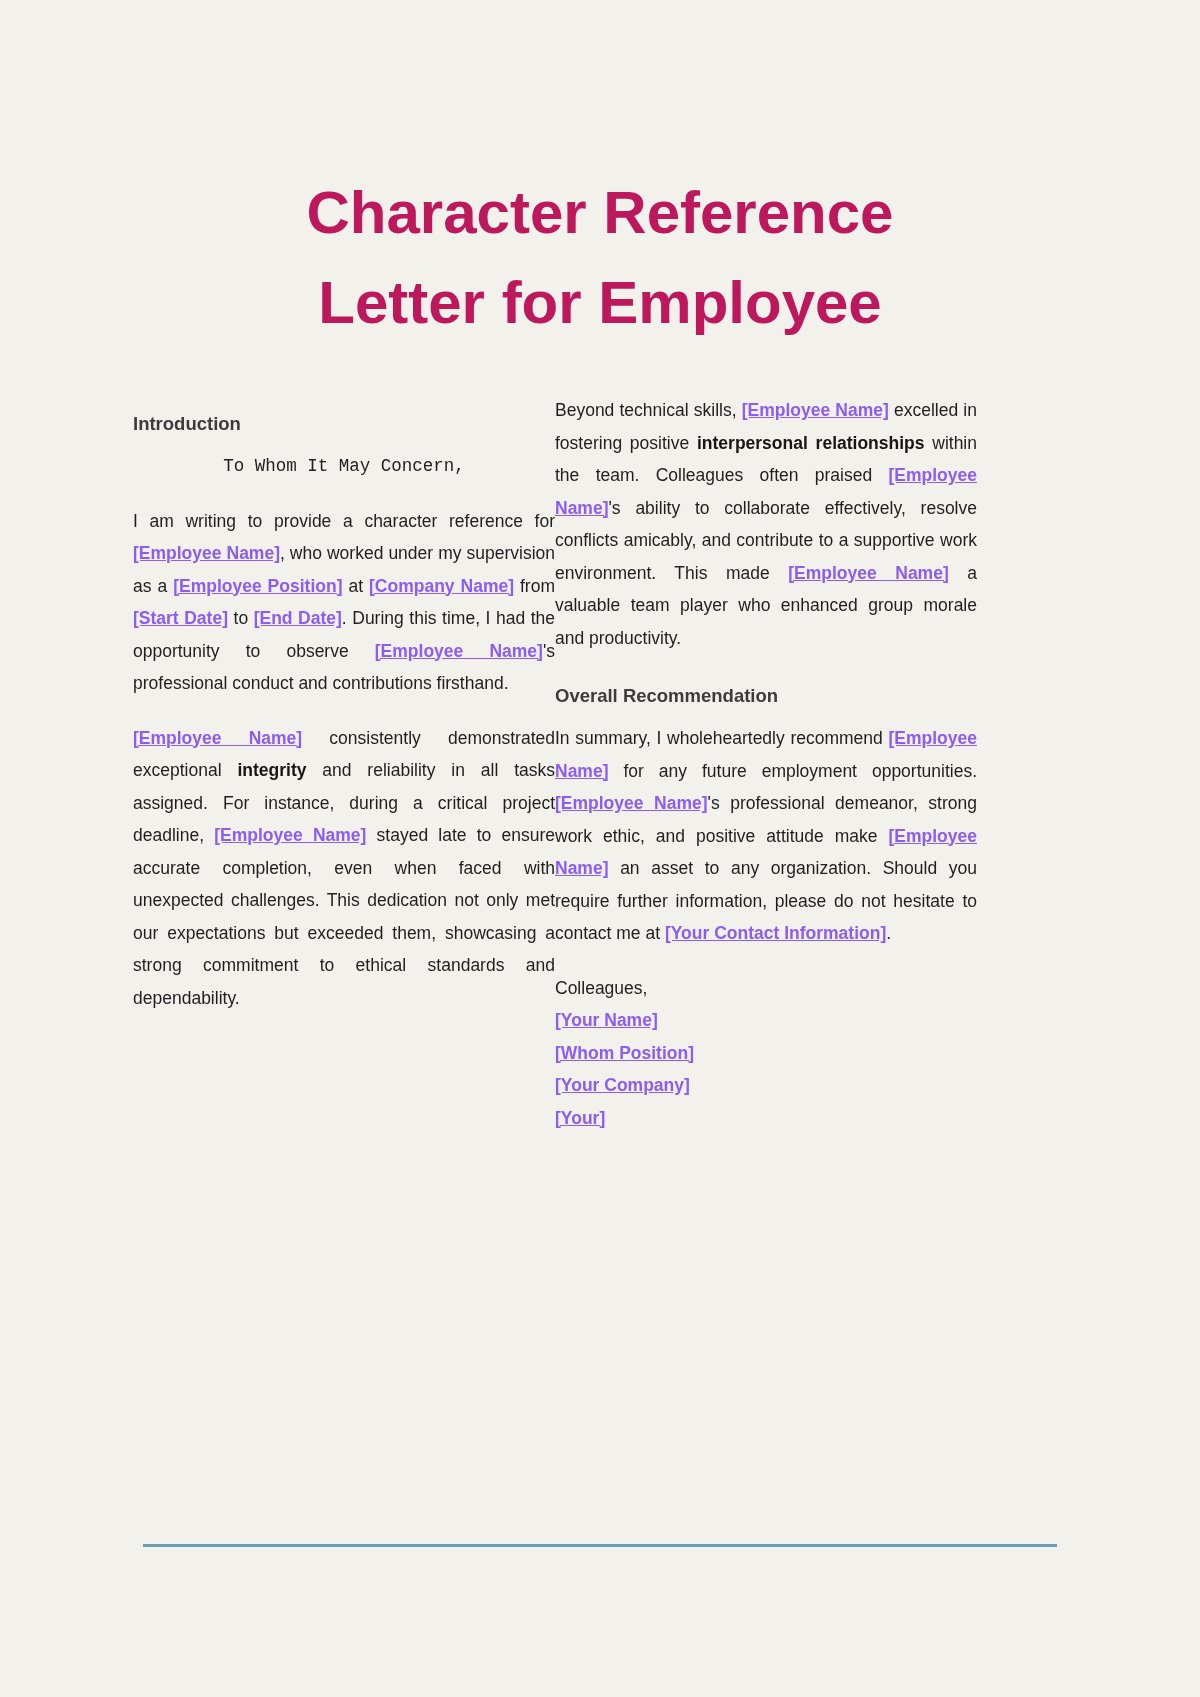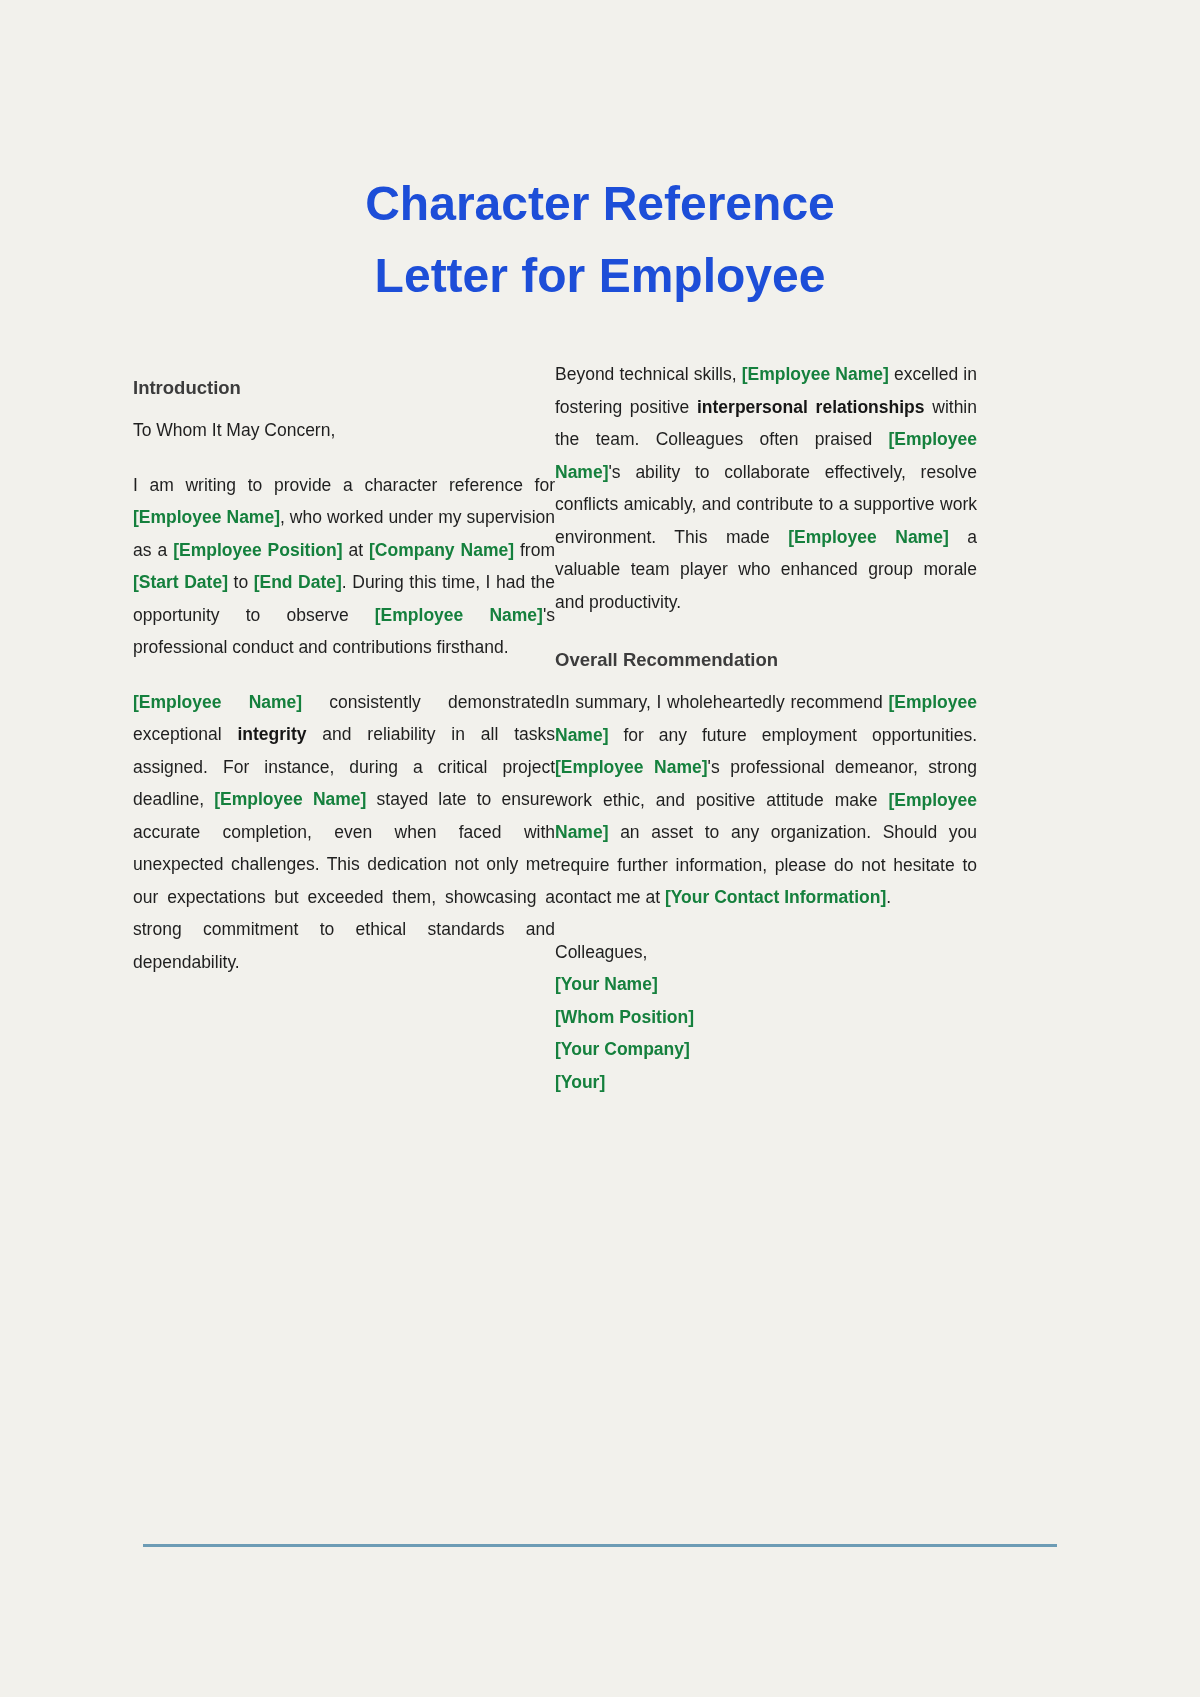--- a/index.html
+++ b/index.html
@@ -12,24 +12,24 @@
   .page {
     position: relative;
     width: 1200px;
     height: 1697px;
     background: #f2f1ec;
     overflow: hidden;
   }
   .doc-title {
     margin: 168px 0 0;
     text-align: center;
-    font-size: 48px;
+    font-size: 60px;
     line-height: 1.5;
     font-weight: bold;
-    color: #1d4ed8;
+    color: #be185d;
     letter-spacing: 0px;
   }
   .columns {
     display: flex;
     margin: 46px 223px 0 133px;
   }
   .column {
     flex: 1 1 0;
     min-width: 0;
   }
@@ -42,30 +42,31 @@
     color: #3c3c3c;
   }
   .column .section-heading:first-child { margin-top: 0; }
   .paragraph {
     margin: 0 0 22px;
     font-size: 17.5px;
     line-height: 32.5px;
     text-align: justify;
     color: #1f1f1f;
   }
-  .paragraph.no-justify { text-align: left; }
+  .paragraph.no-justify { text-align: center; font-family: Liberation Mono, monospace; }
   .signature-block {
     margin: 10px 0 0;
     font-size: 17.5px;
     line-height: 32.5px;
     text-align: left;
   }
   .placeholder {
     font-weight: bold;
-    color: #15803d;
+    color: #8b5cf6;
+    text-decoration: underline;
   }
   .bold { font-weight: bold; color: #161616; }
   .bottom-rule {
     position: absolute;
     left: 143px;
     top: 1544px;
     width: 914px;
     height: 3px;
     background: #6d9cb5;
   }

